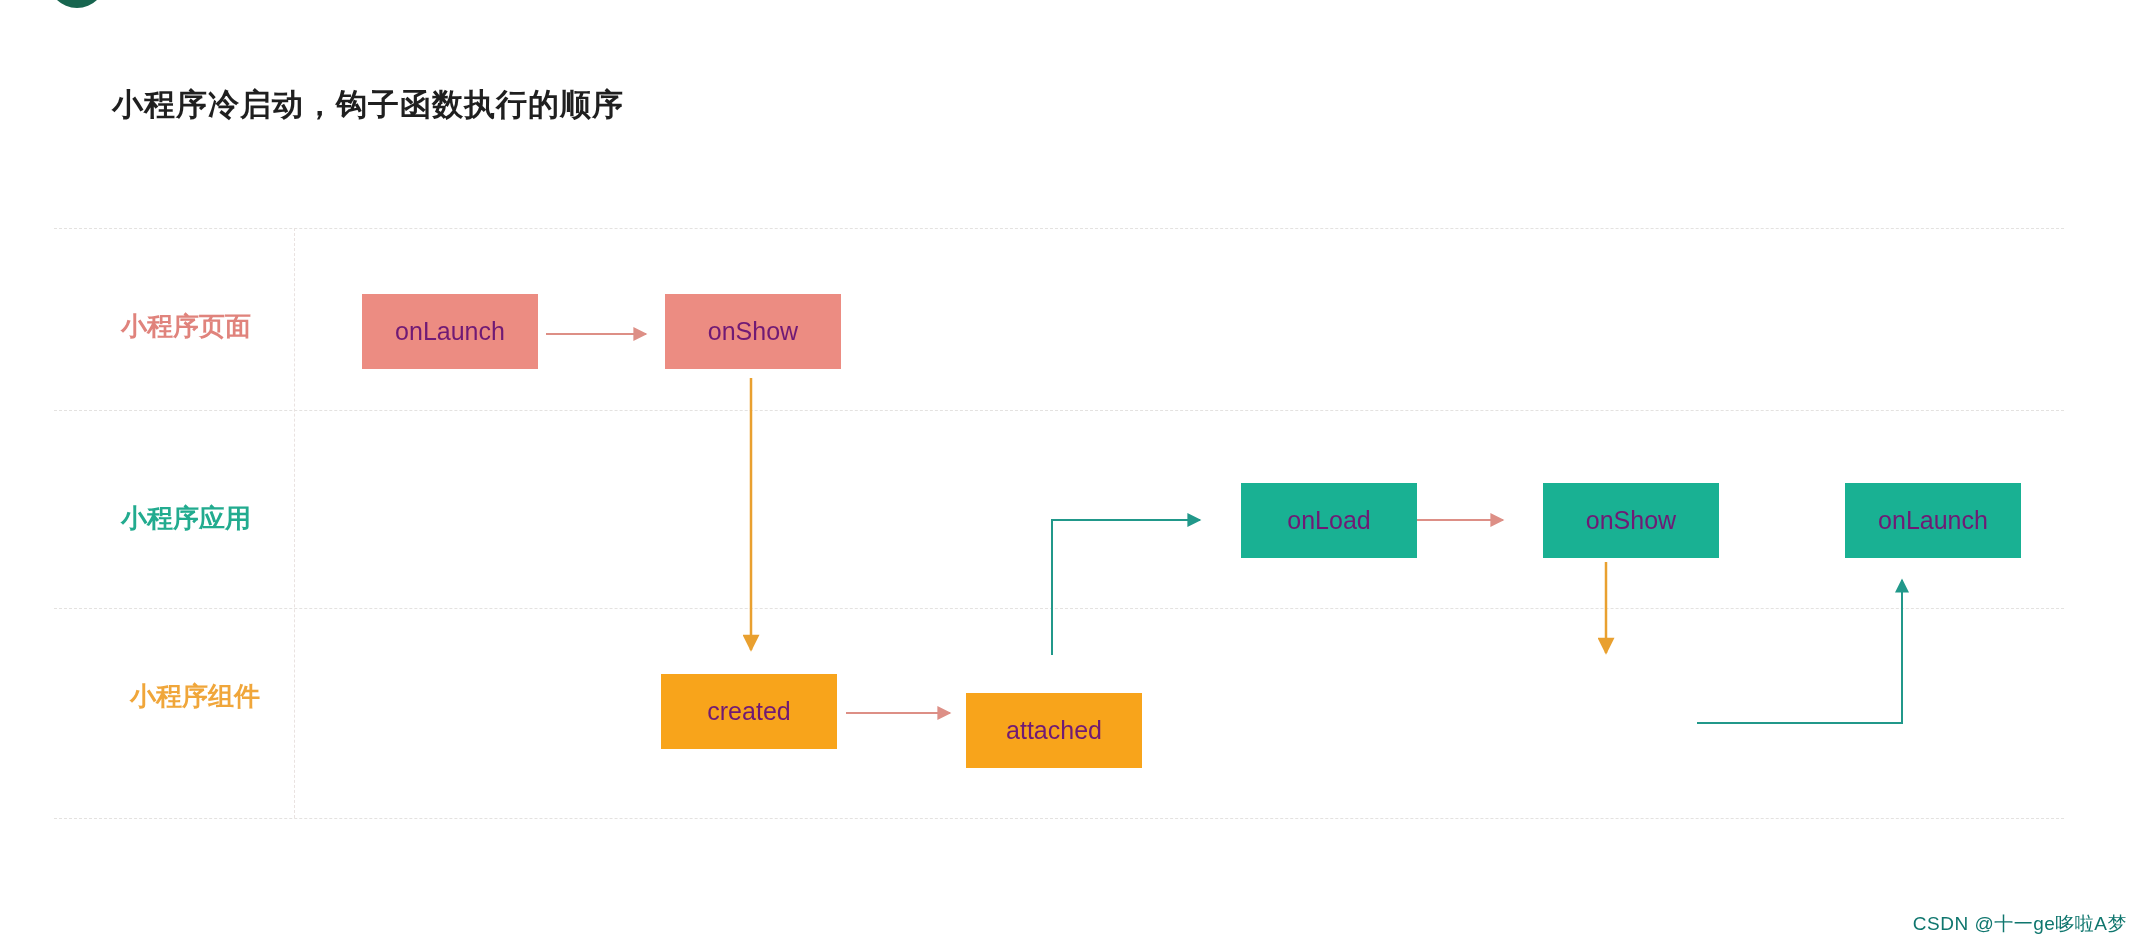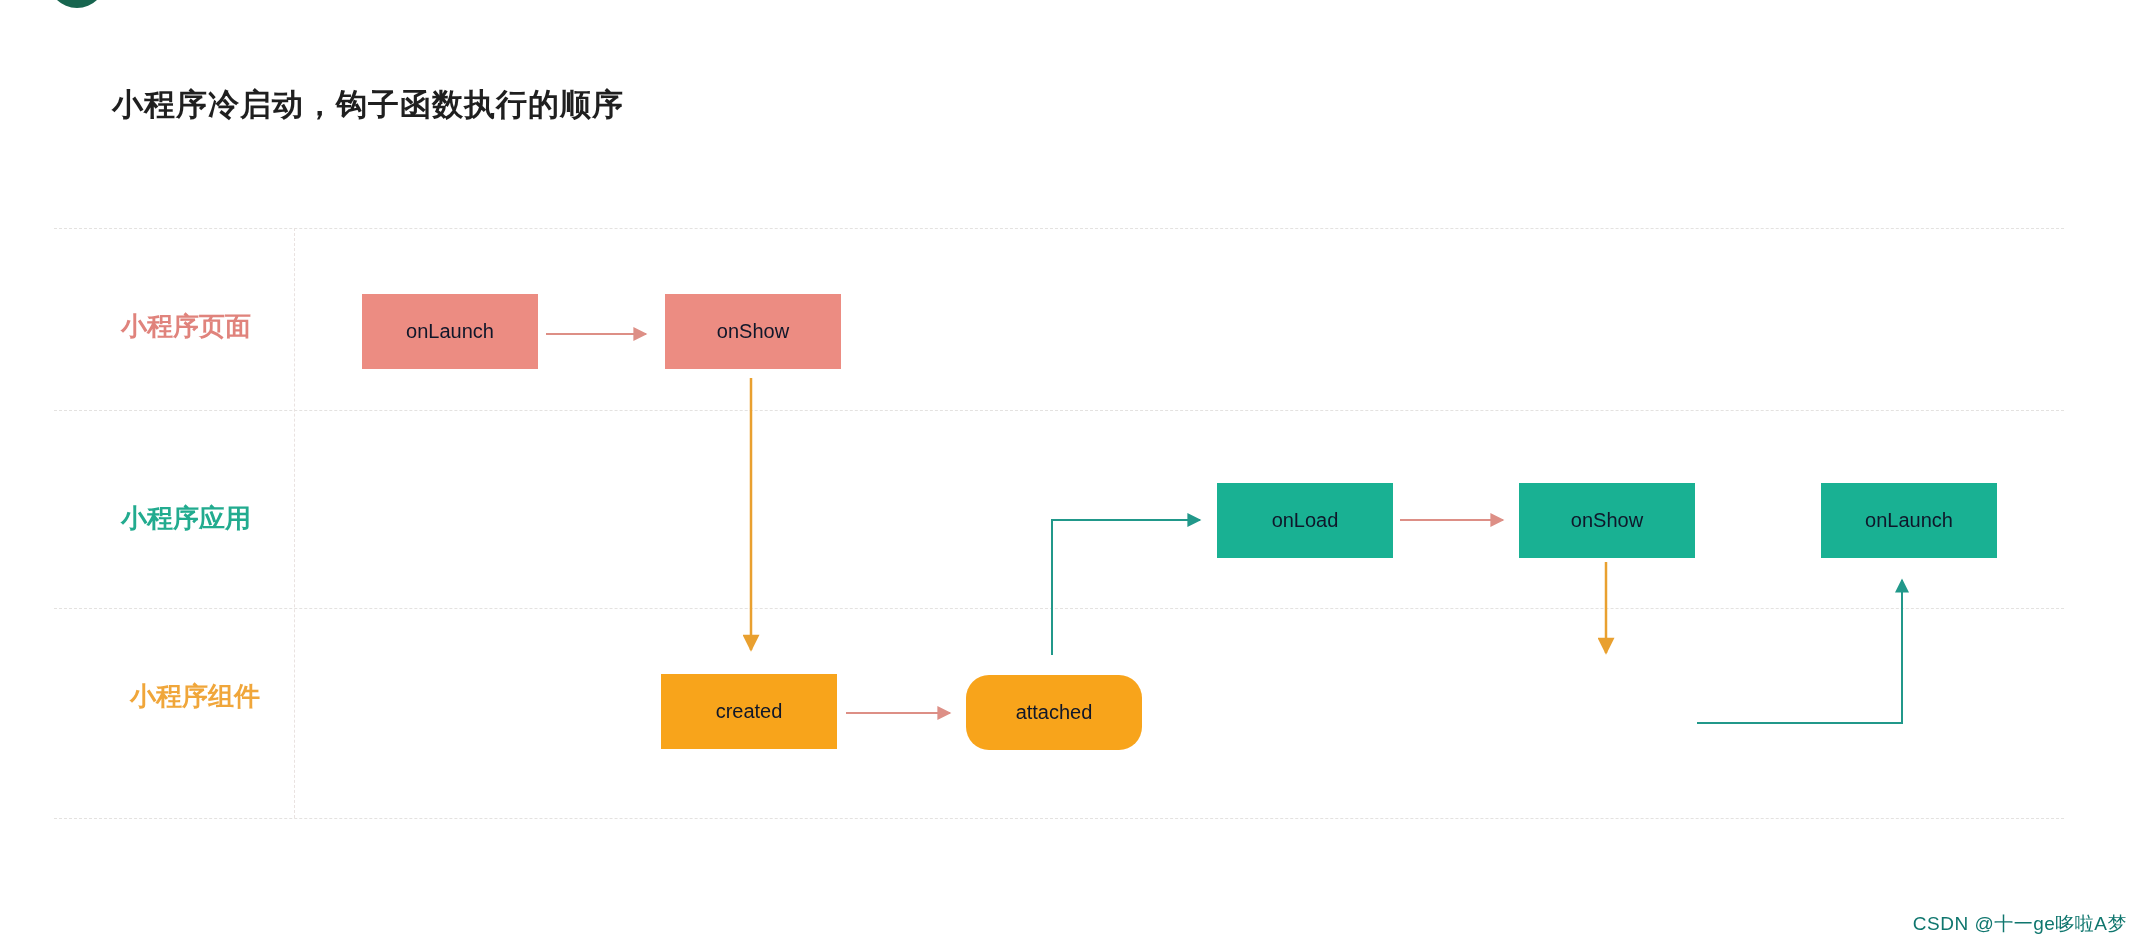--- a/index.html
+++ b/index.html
@@ -30,33 +30,33 @@
     position:absolute;transform:translate(-50%,-50%);
     font-size:26px;font-weight:bold;white-space:nowrap;
   }
   .row-label.app{left:186px;top:326px;color:var(--label-app,#e0837c);}
   .row-label.page{left:186px;top:518px;color:var(--label-page,#22ab8f);}
   .row-label.component{left:195px;top:696px;color:var(--label-component,#f0a63a);}
 
   .node{
     position:absolute;width:176px;height:75px;
     display:flex;align-items:center;justify-content:center;
-    font-size:20px;font-weight:500;color:#0f172a;
+    font-size:25px;font-weight:500;color:#701a75;
   }
   .node.app{background:var(--app-box,#ec8c82);}
-  .node.page{background:var(--page-box,#19b193);}
+  .node.page{background:var(--page-box,#19b193);margin-left:24px;}
   .node.component{background:var(--component-box,#f8a41b);}
 
   .n-onlaunch{left:362px;top:294px;}
   .n-onshow-app{left:665px;top:294px;}
   .n-onload{left:1217px;top:483px;}
   .n-onshow-page{left:1519px;top:483px;}
   .n-onready{left:1821px;top:483px;}
   .n-created{left:661px;top:674px;}
-  .n-attached{left:966px;top:675px;border-radius:23px;}
+  .n-attached{left:966px;top:693px;}
   .n-ready{left:1517px;top:675px;}
 
   svg.edges{position:absolute;left:0;top:0;pointer-events:none;}
   .edge{fill:none;}
   .edge.pink{stroke:var(--arrow-pink,#dd8f86);stroke-width:2;}
   .edge.yellow{stroke:var(--arrow-yellow,#e9a02f);stroke-width:2.5;}
   .edge.teal{stroke:var(--arrow-teal,#21988a);stroke-width:2;}
 
   .watermark{
     position:absolute;right:9px;top:911px;

